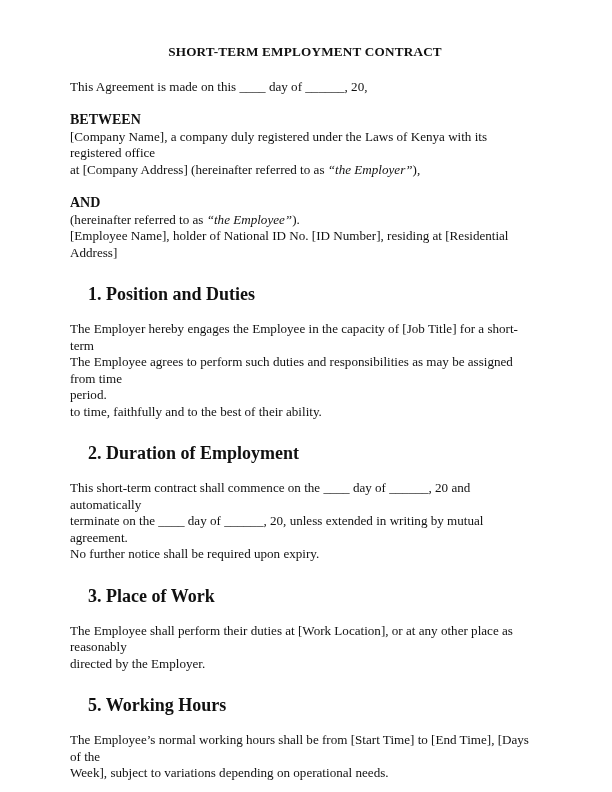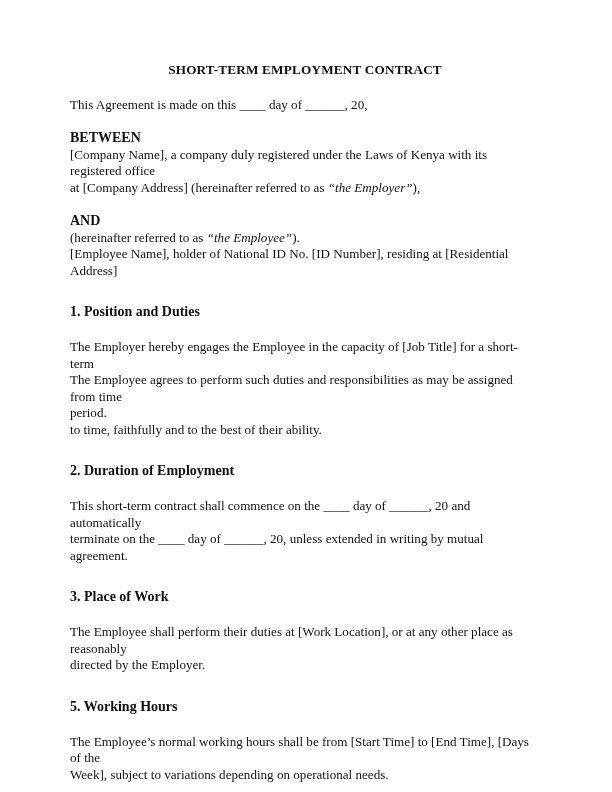--- a/index.html
+++ b/index.html
@@ -6,21 +6,21 @@
     margin: 0;
     padding: 0;
     background: #ffffff;
   }
   .page {
     position: relative;
     width: 612px;
     height: 792px;
     background: #ffffff;
     box-sizing: border-box;
-    padding: 62px 72px 0 70px;
+    padding: 44px 72px 0 70px;
     font-family: "Liberation Serif", "DejaVu Serif", serif;
     color: #111111;
     overflow: hidden;
   }
   .doc-title {
     text-align: center;
     font-weight: bold;
     font-size: 13.2px;
     letter-spacing: 0.2px;
     margin: 0 0 19px 0;
@@ -29,23 +29,23 @@
   .para {
     font-size: 13.1px;
     line-height: 16.5px;
     margin: 0;
     text-align: left;
   }
   .para .ln { display: block; }
   .block-gap { height: 17px; }
   .heading {
     font-weight: bold;
-    font-size: 14px;
+    font-size: 18px;
     line-height: 16px;
-    margin: 0;
+    margin: 18px;
   }
   .strong-label {
     font-weight: bold;
     font-size: 14px;
     line-height: 16.5px;
     display: block;
   }
   .ital {
     font-style: italic;
   }
@@ -87,20 +87,21 @@
       <span class="ln">period.</span>
       <span class="ln">to time, faithfully and to the best of their ability.</span>
     </p>
   </div>
 
   <div class="sec-wrap">
     <div class="heading">2. Duration of Employment</div>
     <p class="para sec-body">
       <span class="ln">This short-term contract shall commence on the ____ day of ______, 20 and automatically</span>
       <span class="ln">terminate on the ____ day of ______, 20, unless extended in writing by mutual agreement.</span>
+      <span class="ln">No further notice shall be required upon expiry.</span>
     </p>
   </div>
 
   <div class="sec-wrap">
     <div class="heading">3. Place of Work</div>
     <p class="para sec-body">
       <span class="ln">The Employee shall perform their duties at [Work Location], or at any other place as reasonably</span>
       <span class="ln">directed by the Employer.</span>
     </p>
   </div>

